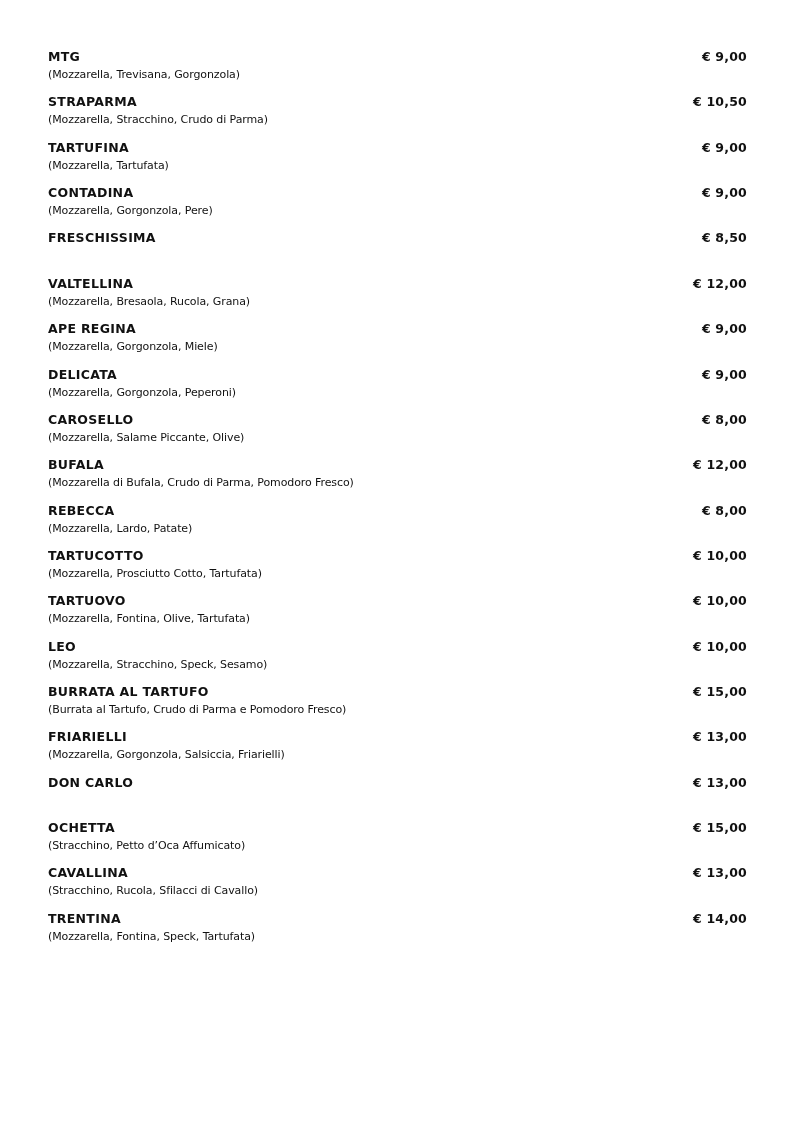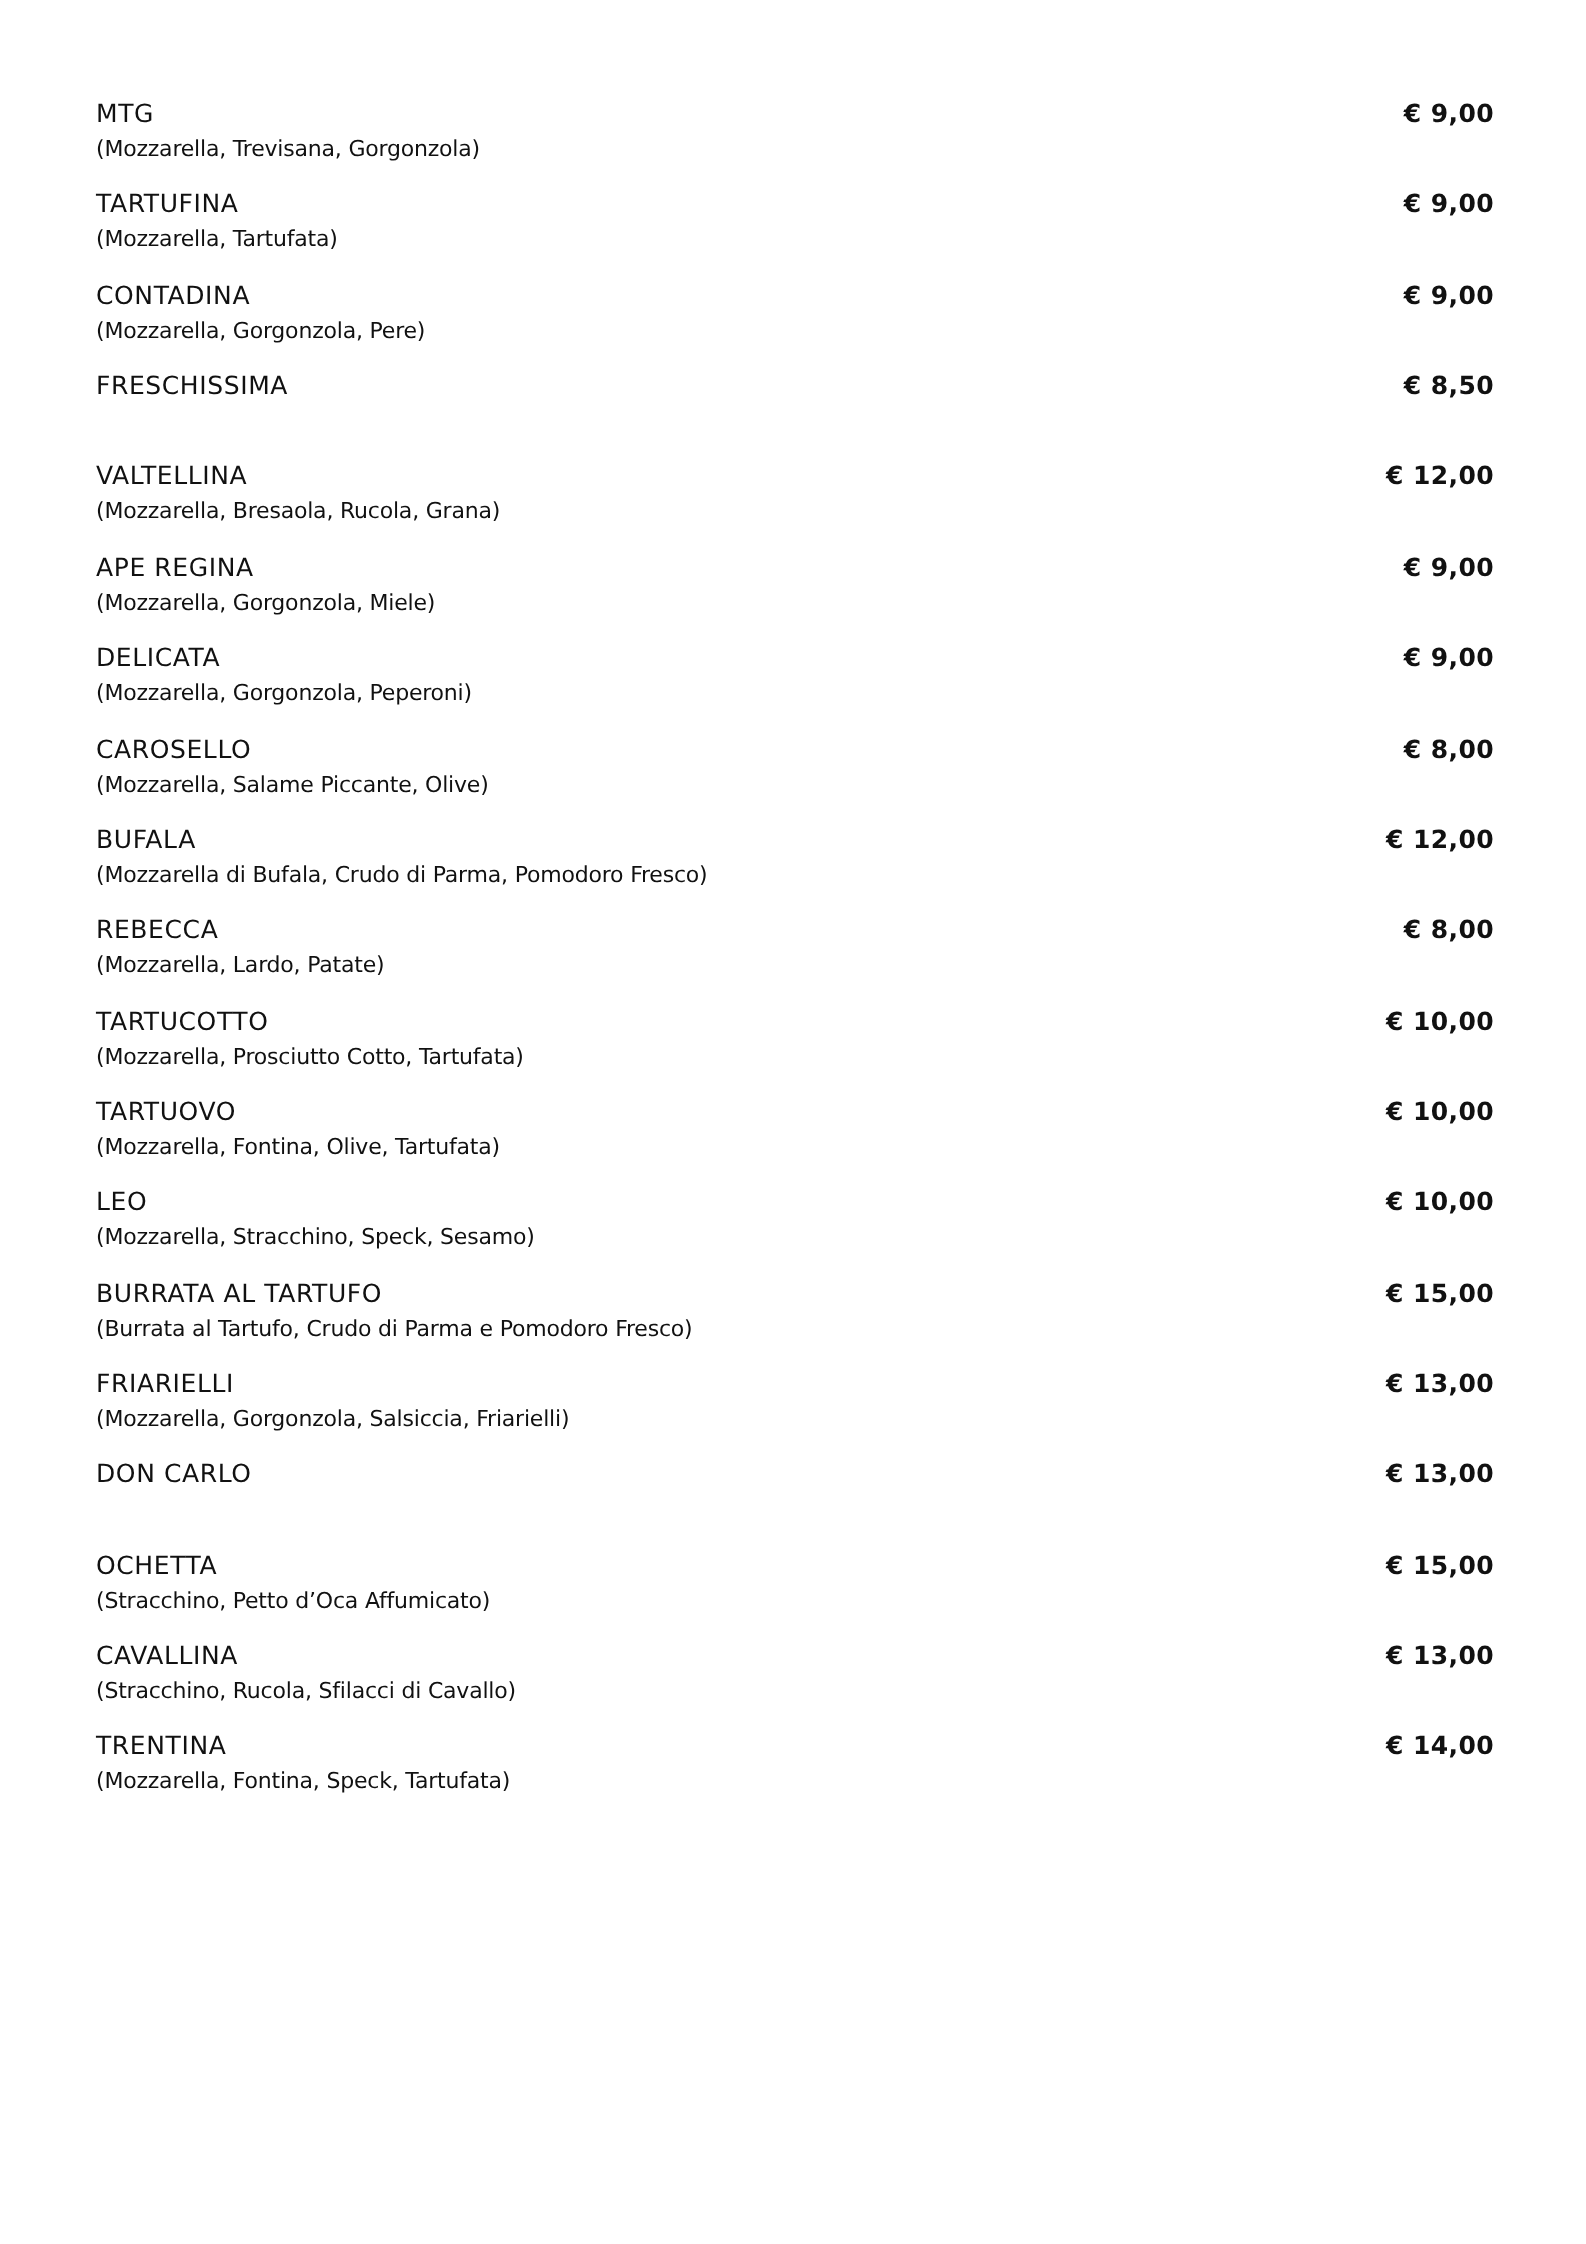--- a/index.html
+++ b/index.html
@@ -23,21 +23,21 @@
     }
     .item {
       position: relative;
       height: 45.37px;
     }
     .name {
       position: absolute;
       left: 0;
       top: 0;
       font-size: 12.5px;
-      font-weight: normal;
+      font-weight: bold;
       letter-spacing: 0.3px;
       line-height: 16px;
       white-space: nowrap;
     }
     .desc {
       position: absolute;
       left: 0;
       top: 18px;
       font-size: 11px;
       line-height: 15px;
@@ -57,20 +57,25 @@
     }
   </style>
 </head>
 <body>
 
 <div class="menu">
   <div class="item">
     <div class="name">MTG</div>
     <div class="desc">(Mozzarella, Trevisana, Gorgonzola)</div>
     <div class="price">€ 9,00</div>
+  </div>
+  <div class="item">
+    <div class="name">STRAPARMA</div>
+    <div class="desc">(Mozzarella, Stracchino, Crudo di Parma)</div>
+    <div class="price">€ 10,50</div>
   </div>
   <div class="item">
     <div class="name">TARTUFINA</div>
     <div class="desc">(Mozzarella, Tartufata)</div>
     <div class="price">€ 9,00</div>
   </div>
   <div class="item">
     <div class="name">CONTADINA</div>
     <div class="desc">(Mozzarella, Gorgonzola, Pere)</div>
     <div class="price">€ 9,00</div>

